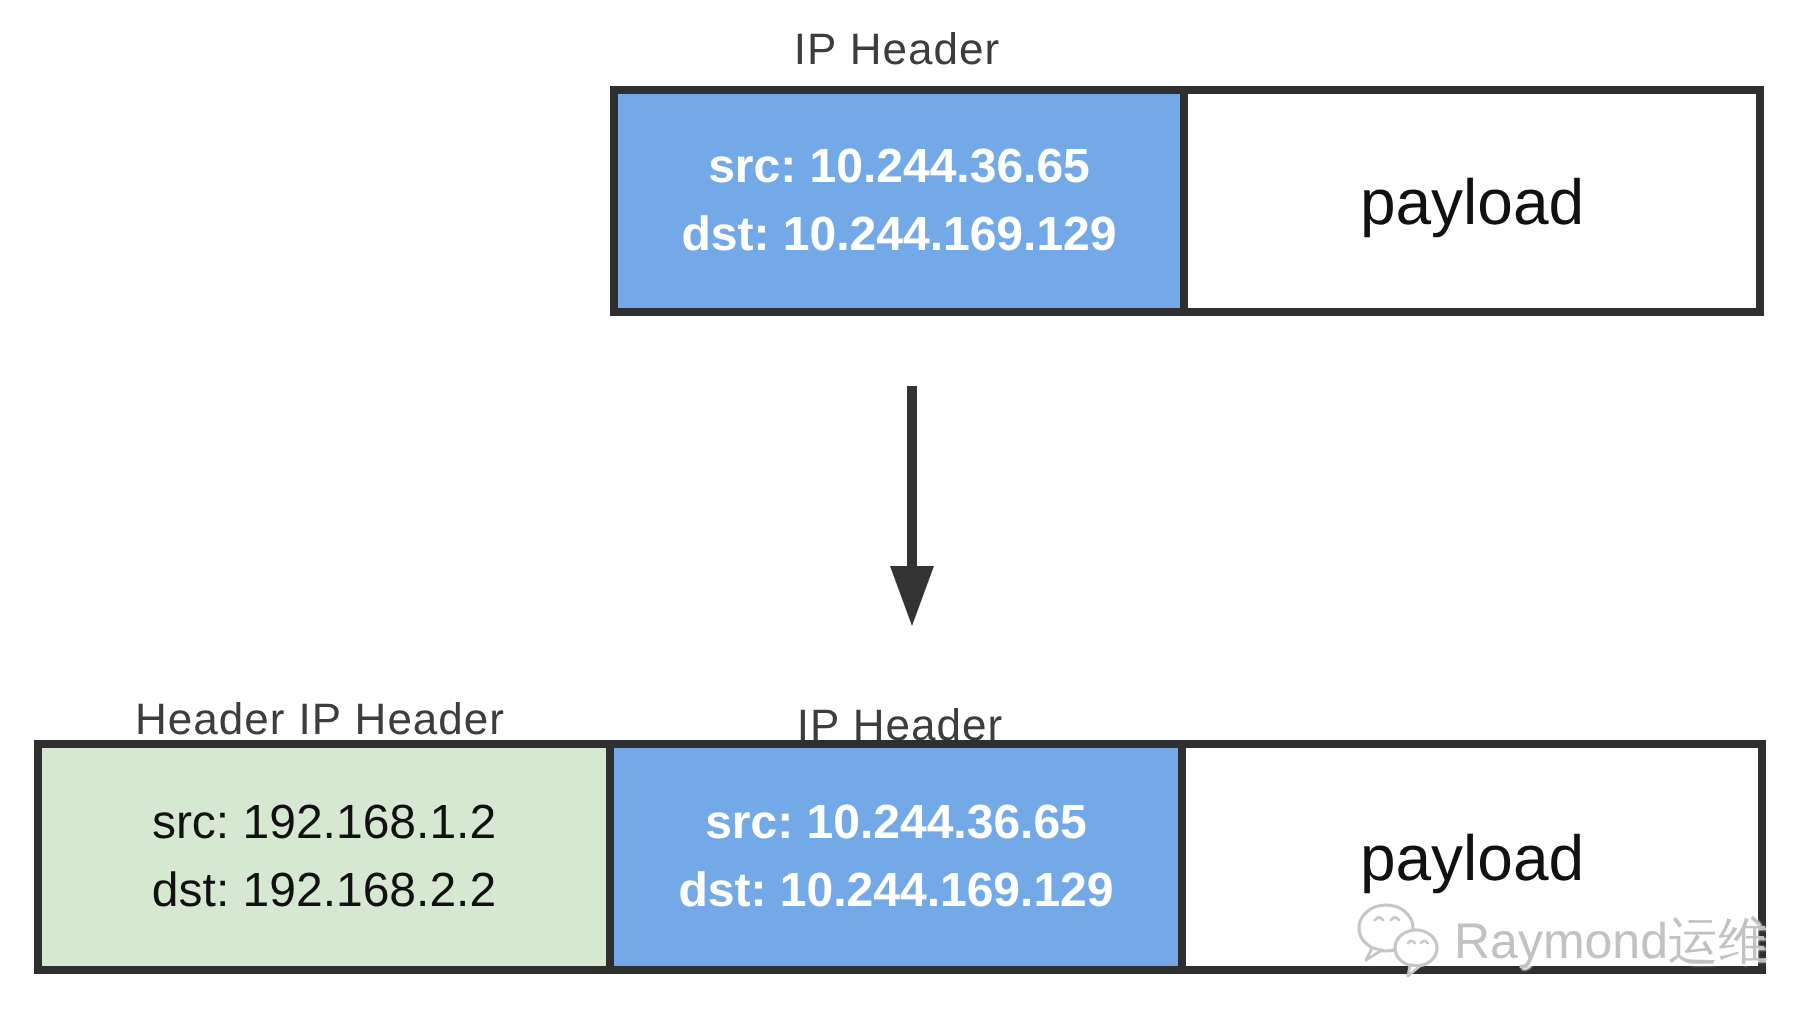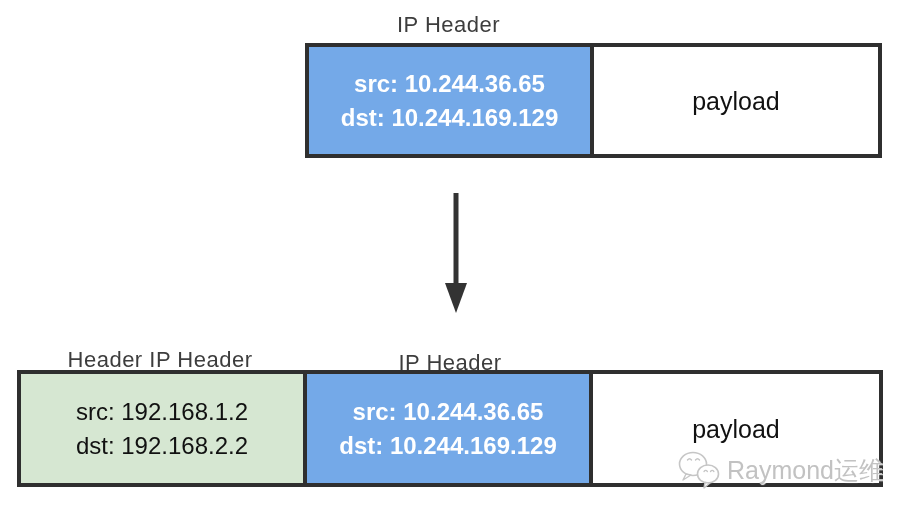--- a/index.html
+++ b/index.html
@@ -35,21 +35,21 @@
     display: flex;
     flex-direction: column;
     justify-content: center;
     align-items: center;
     text-align: center;
     line-height: 34px;
     font-size: 24px;
   }
   .cell-blue  { background: #74a9e8; color: #ffffff; font-weight: bold; }
   .cell-green { background: #d6e7d2; color: #111111; }
-  .cell-white { background: #ffffff; color: #111111; font-size: 25px; }
+  .cell-white { background: #ffffff; color: #111111; font-size: 32px; }
   .arrow-svg { position: absolute; }
   .watermark {
     position: absolute;
     display: flex;
     align-items: center;
     gap: 5px;
     color: #c2c2c2;
     font-size: 25px;
     text-shadow: 1px 1px 1px rgba(255,255,255,0.95);
     white-space: nowrap;

